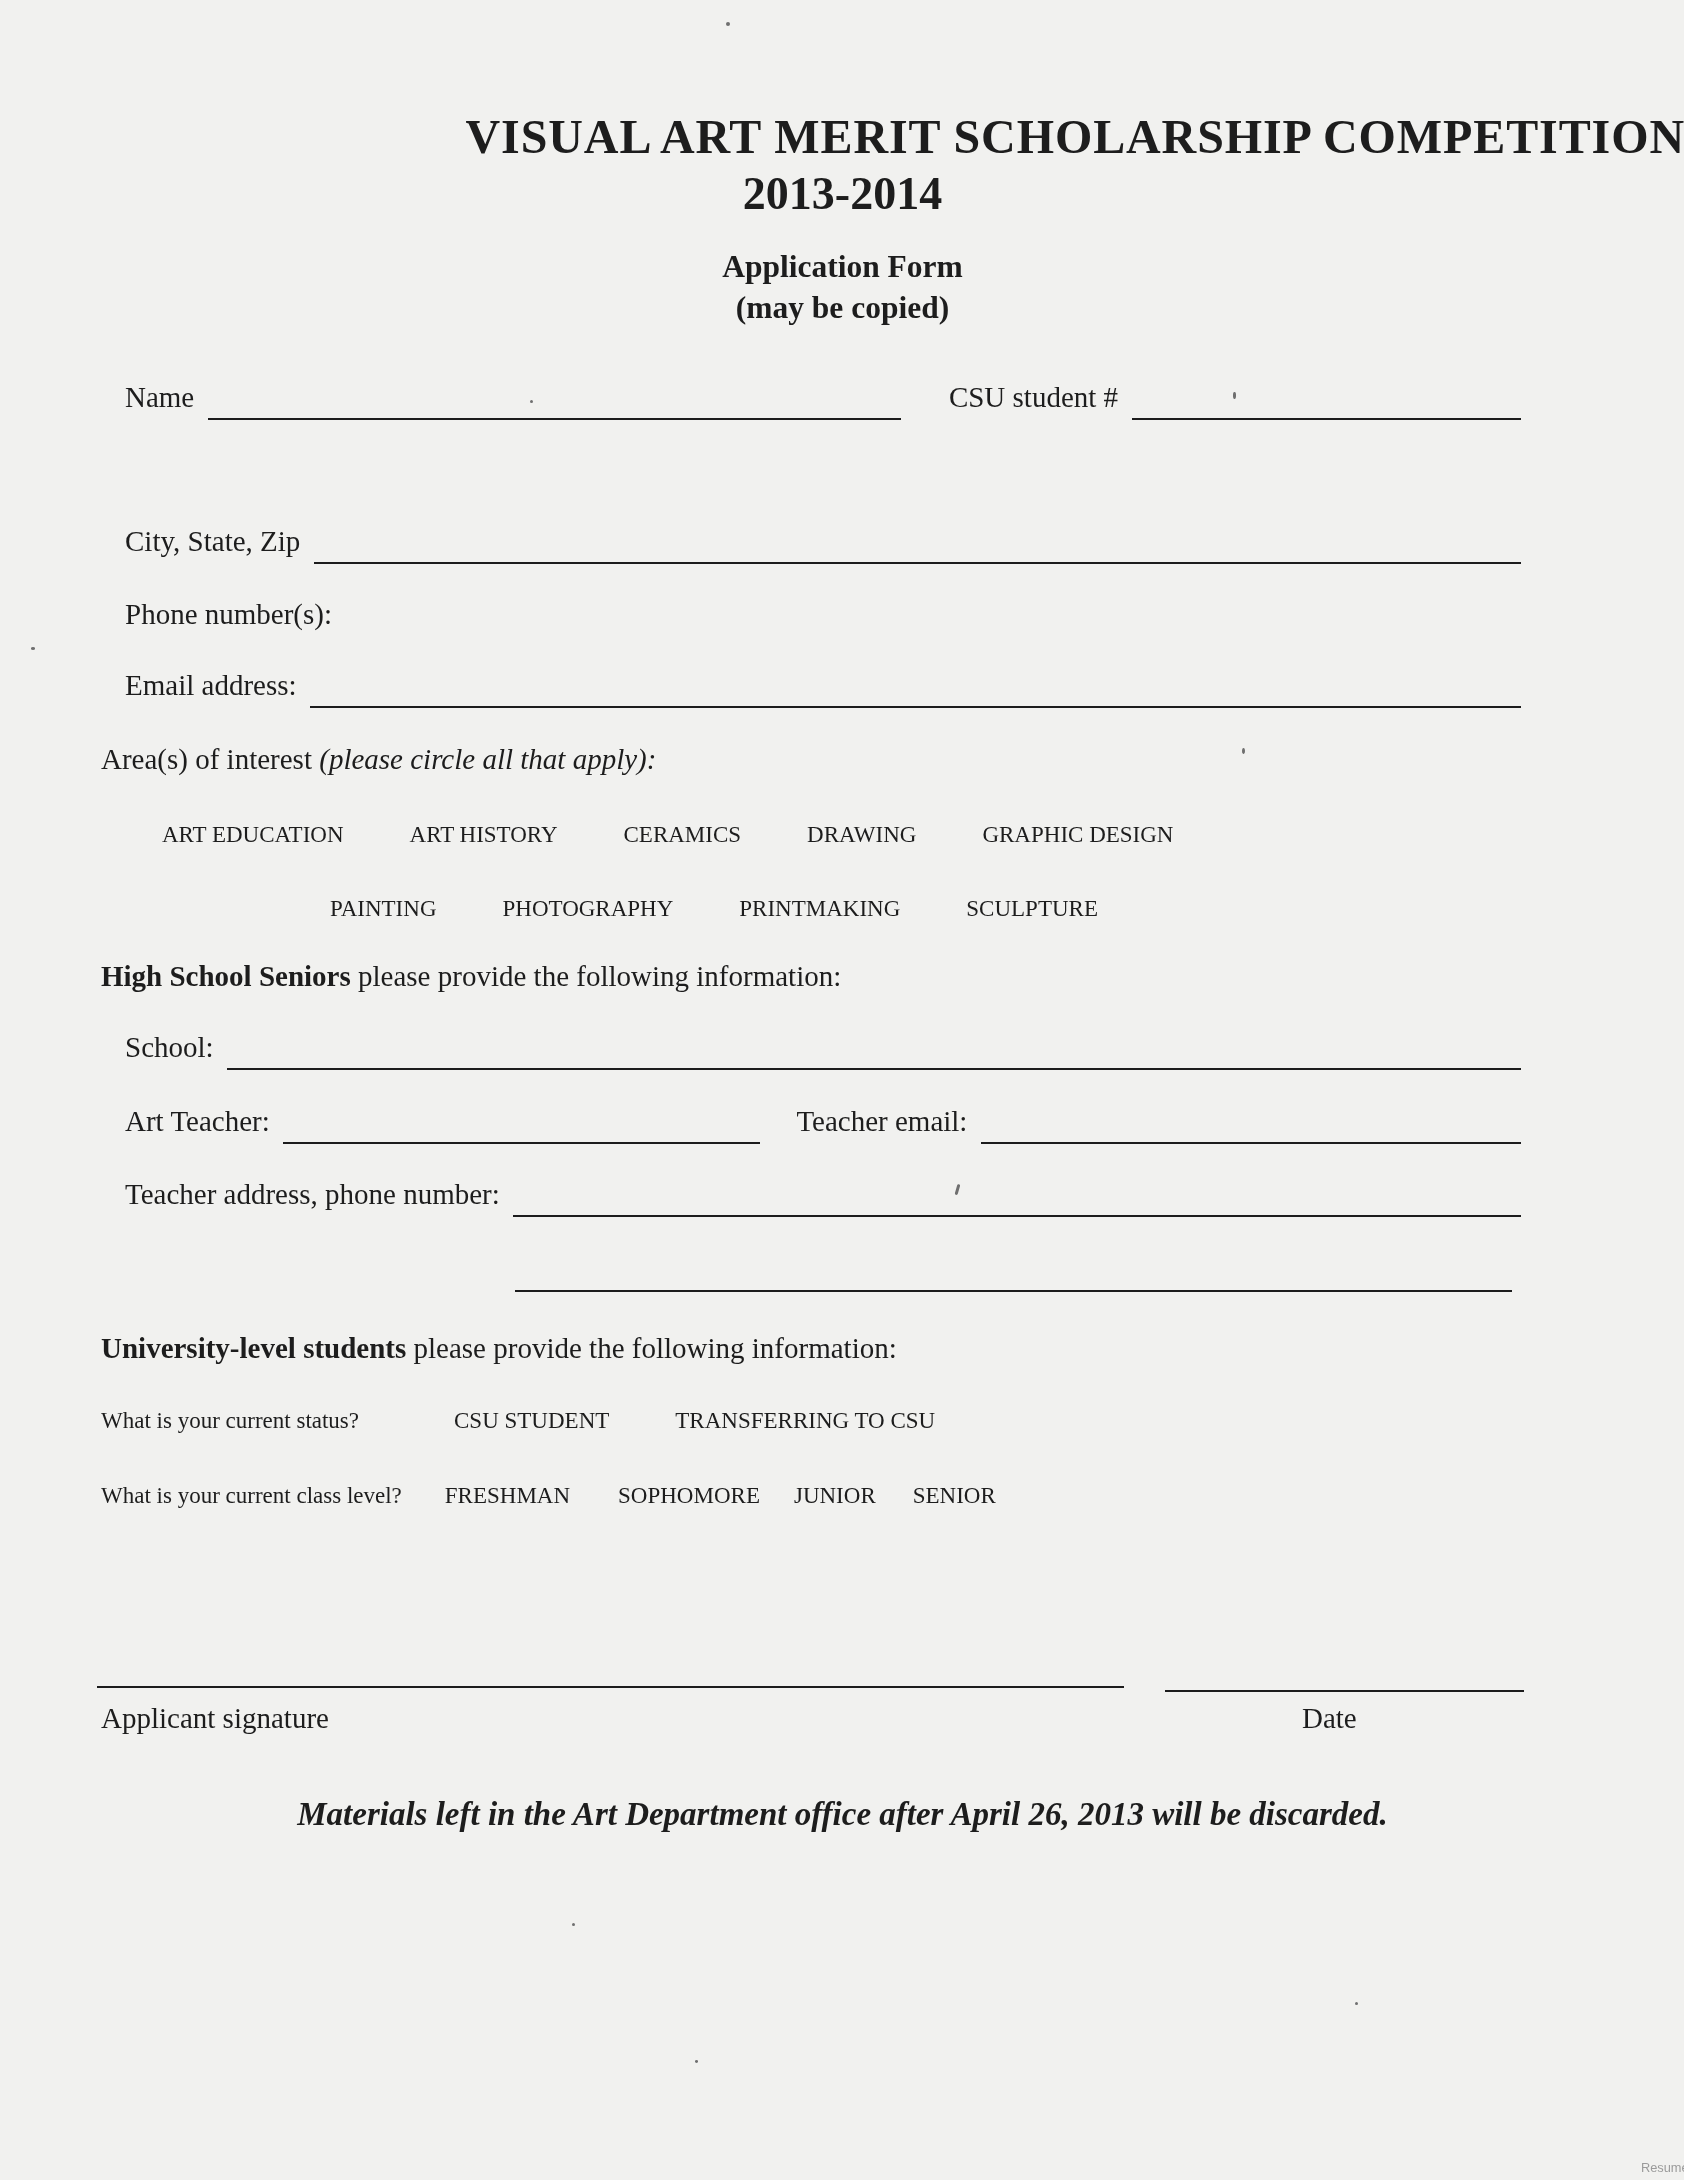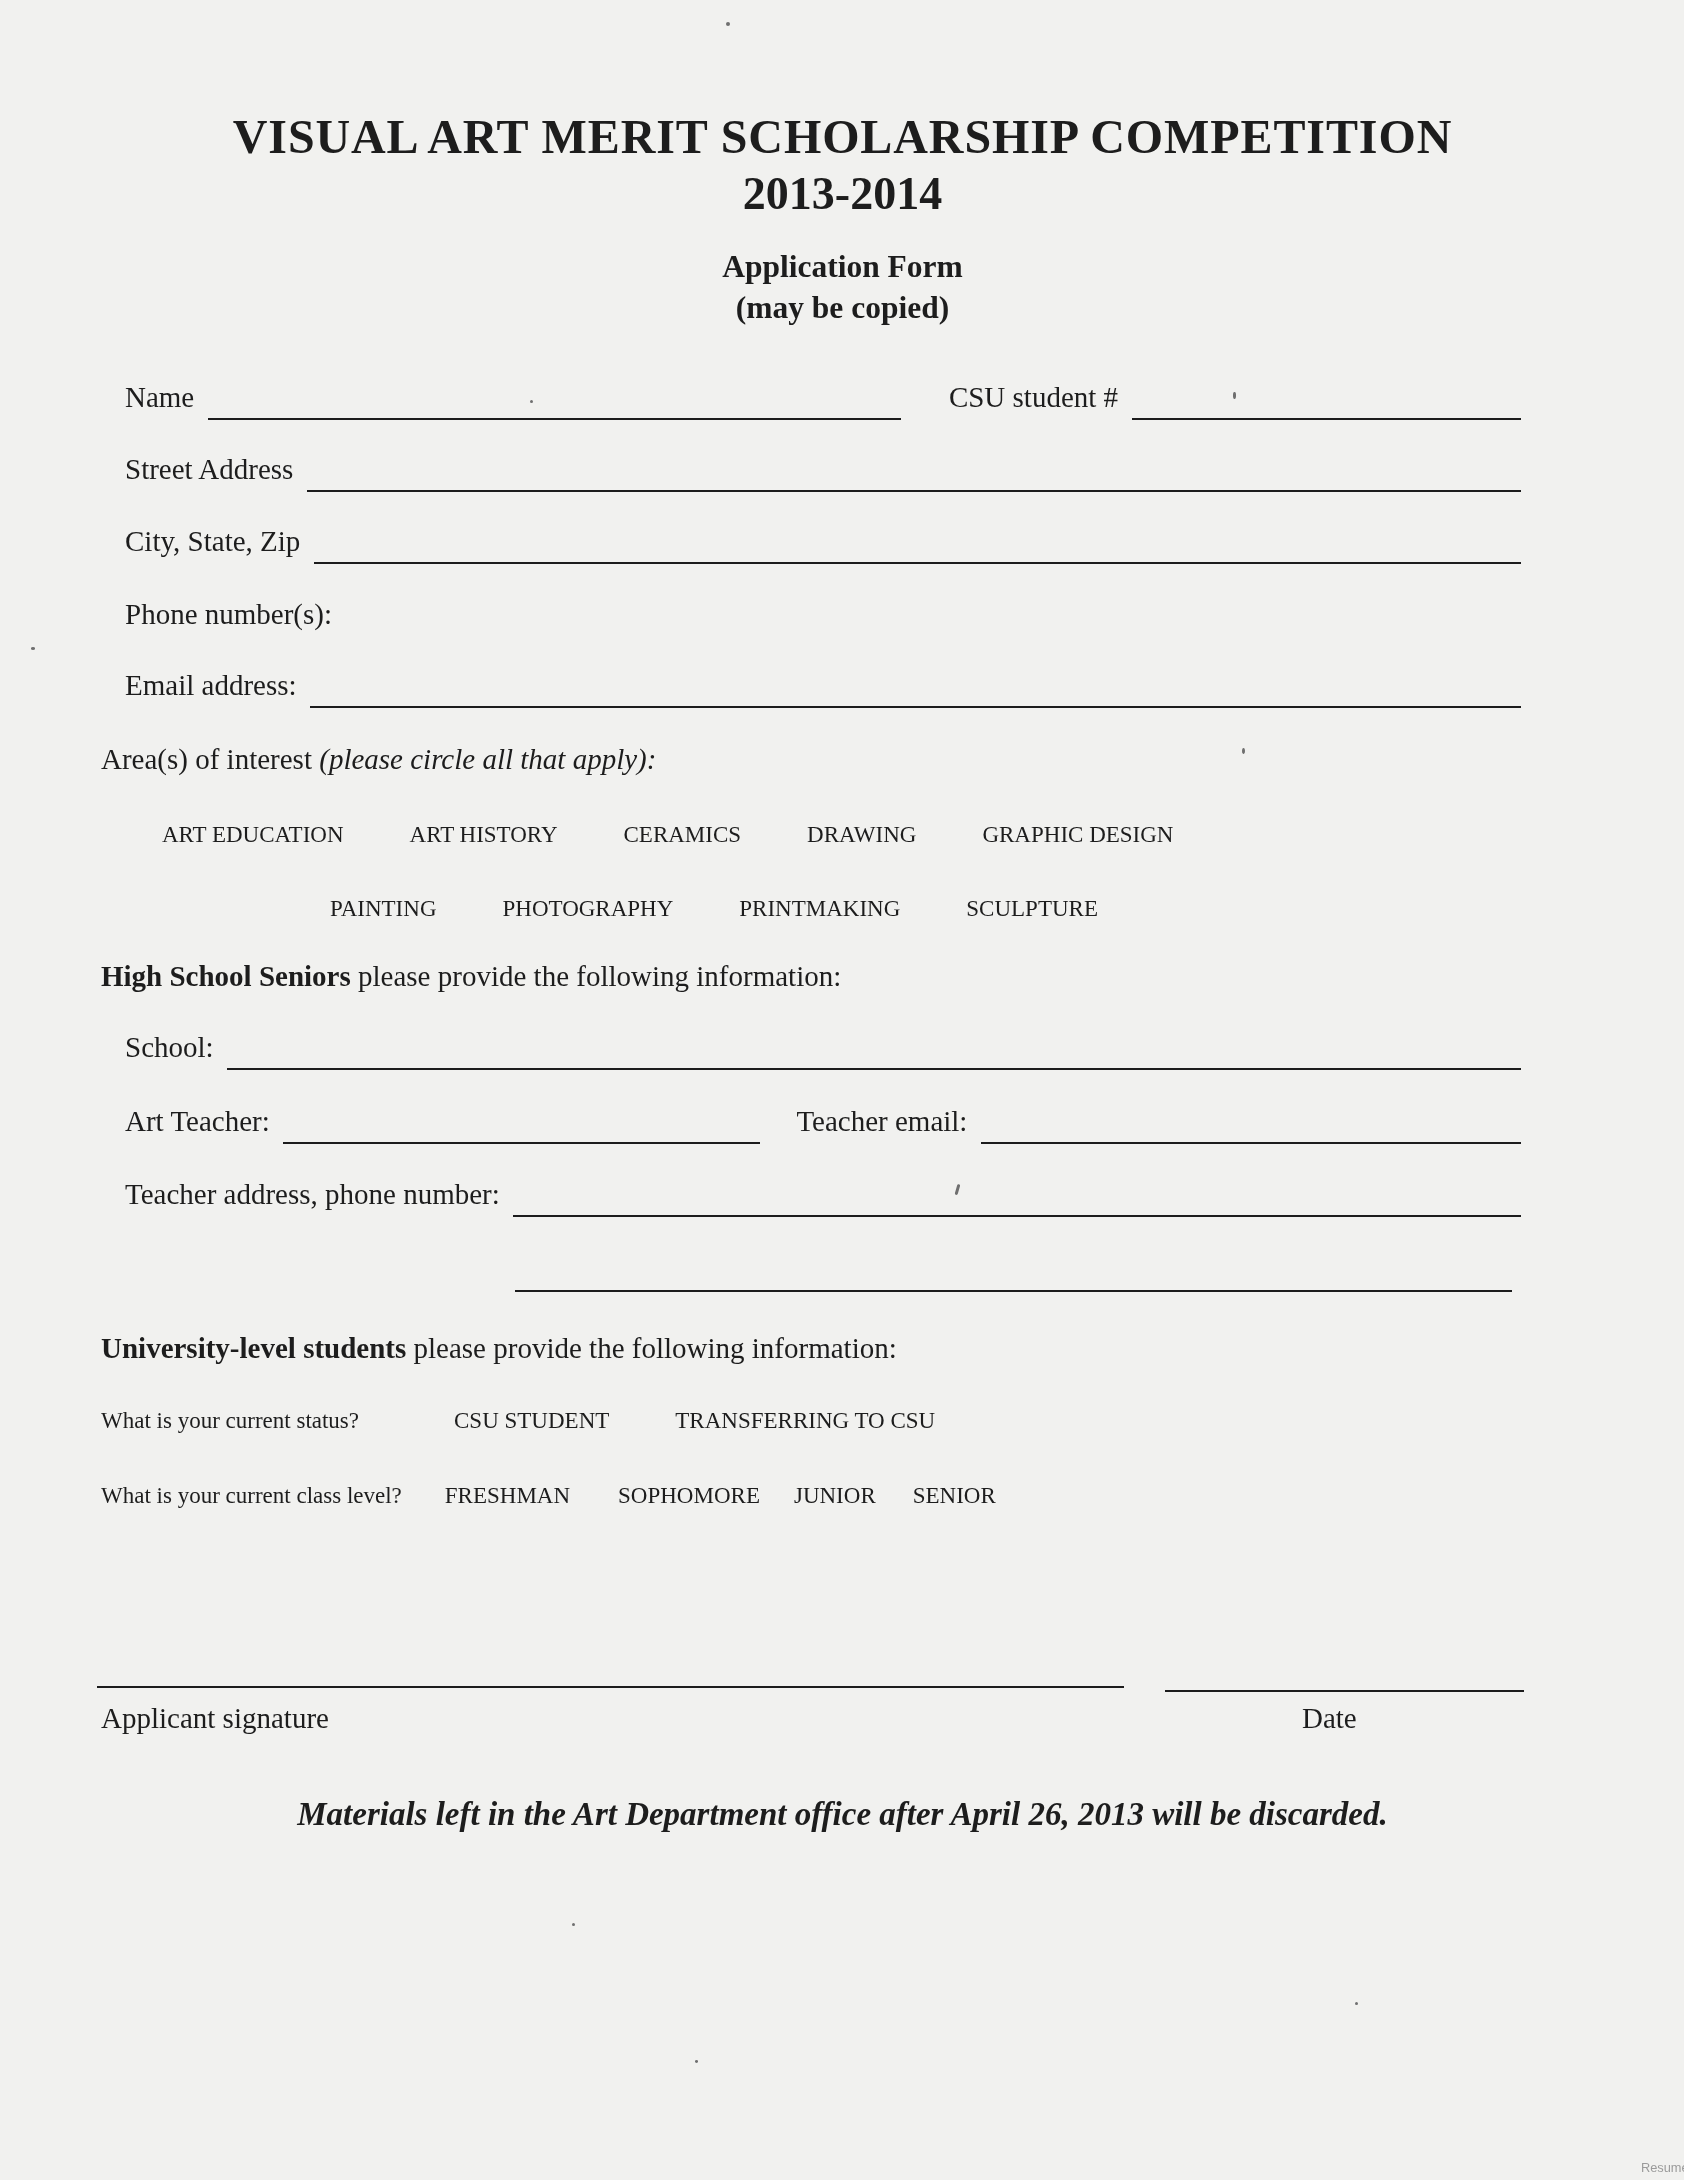--- a/index.html
+++ b/index.html
@@ -5,21 +5,21 @@
   html,body{margin:0;padding:0;background:#e8e8e6;}
   #page{
     position:relative;
     width:1685px;height:2181px;
     background:#f1f1ef;
     font-family:"Liberation Serif","DejaVu Serif",serif;
     color:#1d1d1d;
     overflow:hidden;
   }
   .center{position:absolute;left:0;width:100%;text-align:center;}
-  .t1{font-size:48px;font-weight:bold;letter-spacing:0.9px;}
+  .t1{font-size:48px;font-weight:bold;letter-spacing:0.9px;text-align:right;}
   .t2{font-size:46px;font-weight:bold;}
   .sub{font-size:31.5px;font-weight:bold;}
   .frow{
     position:absolute;left:101px;right:164px;
     display:flex;align-items:flex-start;height:44px;
     font-size:29px;line-height:31px;
   }
   .lbl{white-space:nowrap;padding-right:13.6px;margin-left:24px;}
   .ln{border-bottom:2.6px solid #1c1c1c;height:36px;flex:1 1 auto;}
   .ln2{border-bottom:2.6px solid #1c1c1c;height:36px;}
@@ -48,24 +48,20 @@
   <div class="center sub" style="top:249px;">Application Form</div>
   <div class="center sub" style="top:290px;">(may be copied)</div>
 
   <div class="frow" style="top:382px;">
     <span class="lbl">Name</span>
     <span class="ln" style="flex-grow:1.78;"></span>
     <span class="lbl" style="padding-left:24px;">CSU student #</span>
     <span class="ln" style="flex-grow:1;"></span>
   </div>
 
-  <div class="frow" style="top:454px;">
-    <span class="lbl">Street Address</span>
-    <span class="ln"></span>
-  </div>
 
   <div class="frow" style="top:526px;">
     <span class="lbl">City, State, Zip</span>
     <span class="ln"></span>
   </div>
 
   <div class="frow" style="top:599px;flex-direction:column;">
     <span class="lbl">Phone number(s):</span>
     <span class="ln"></span>
   </div>

